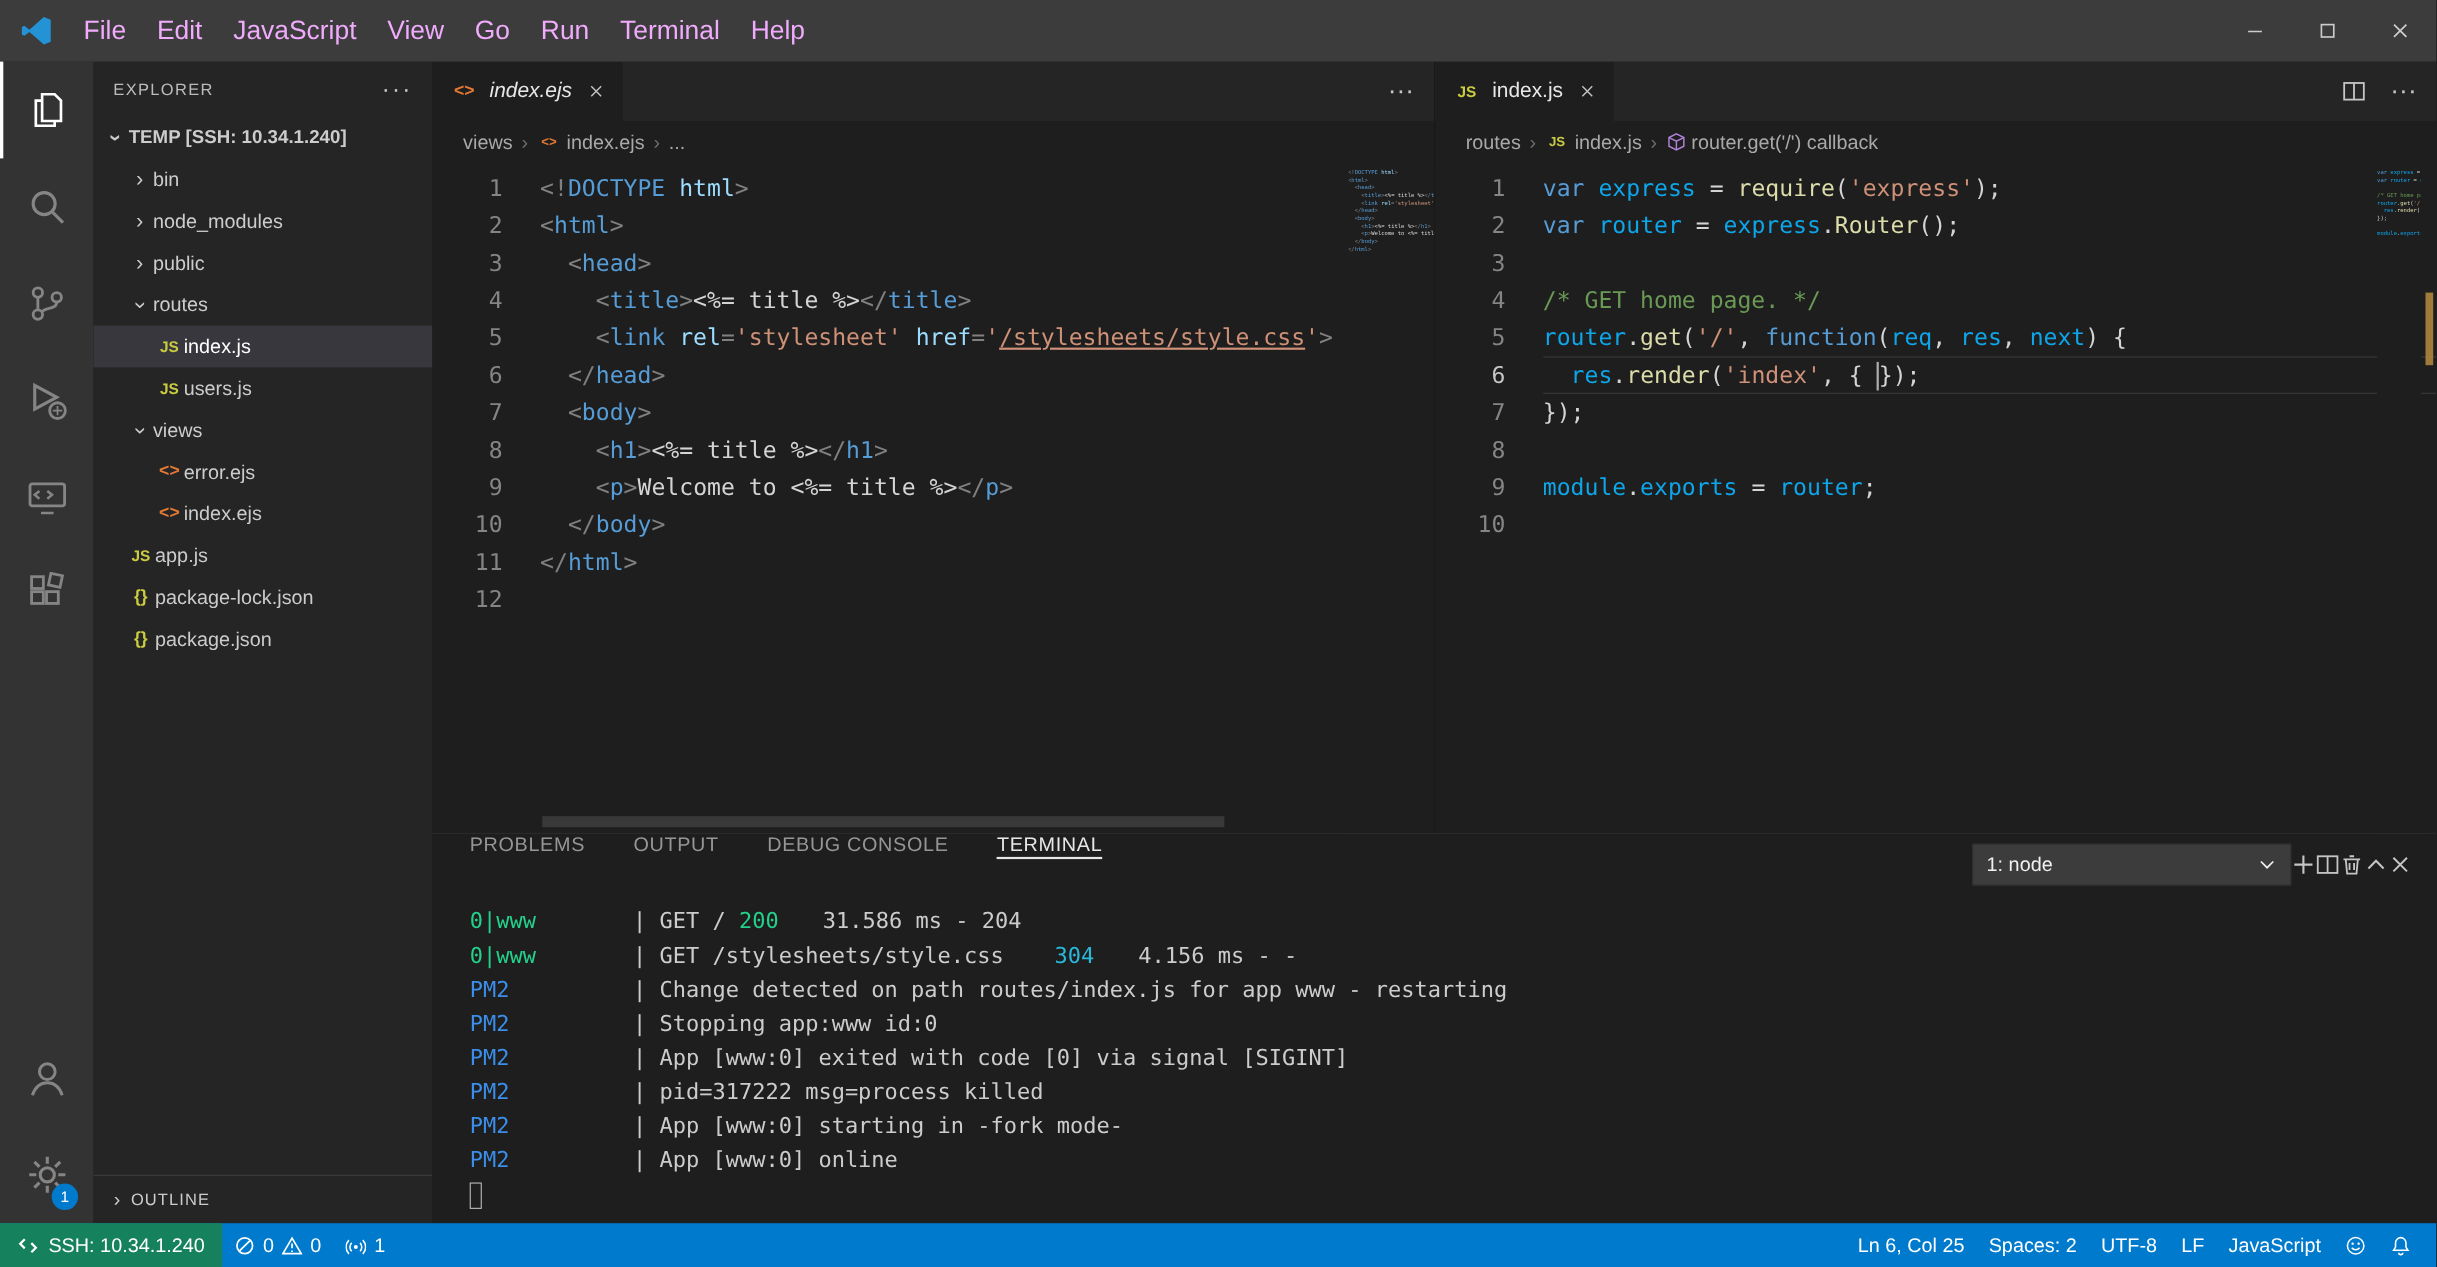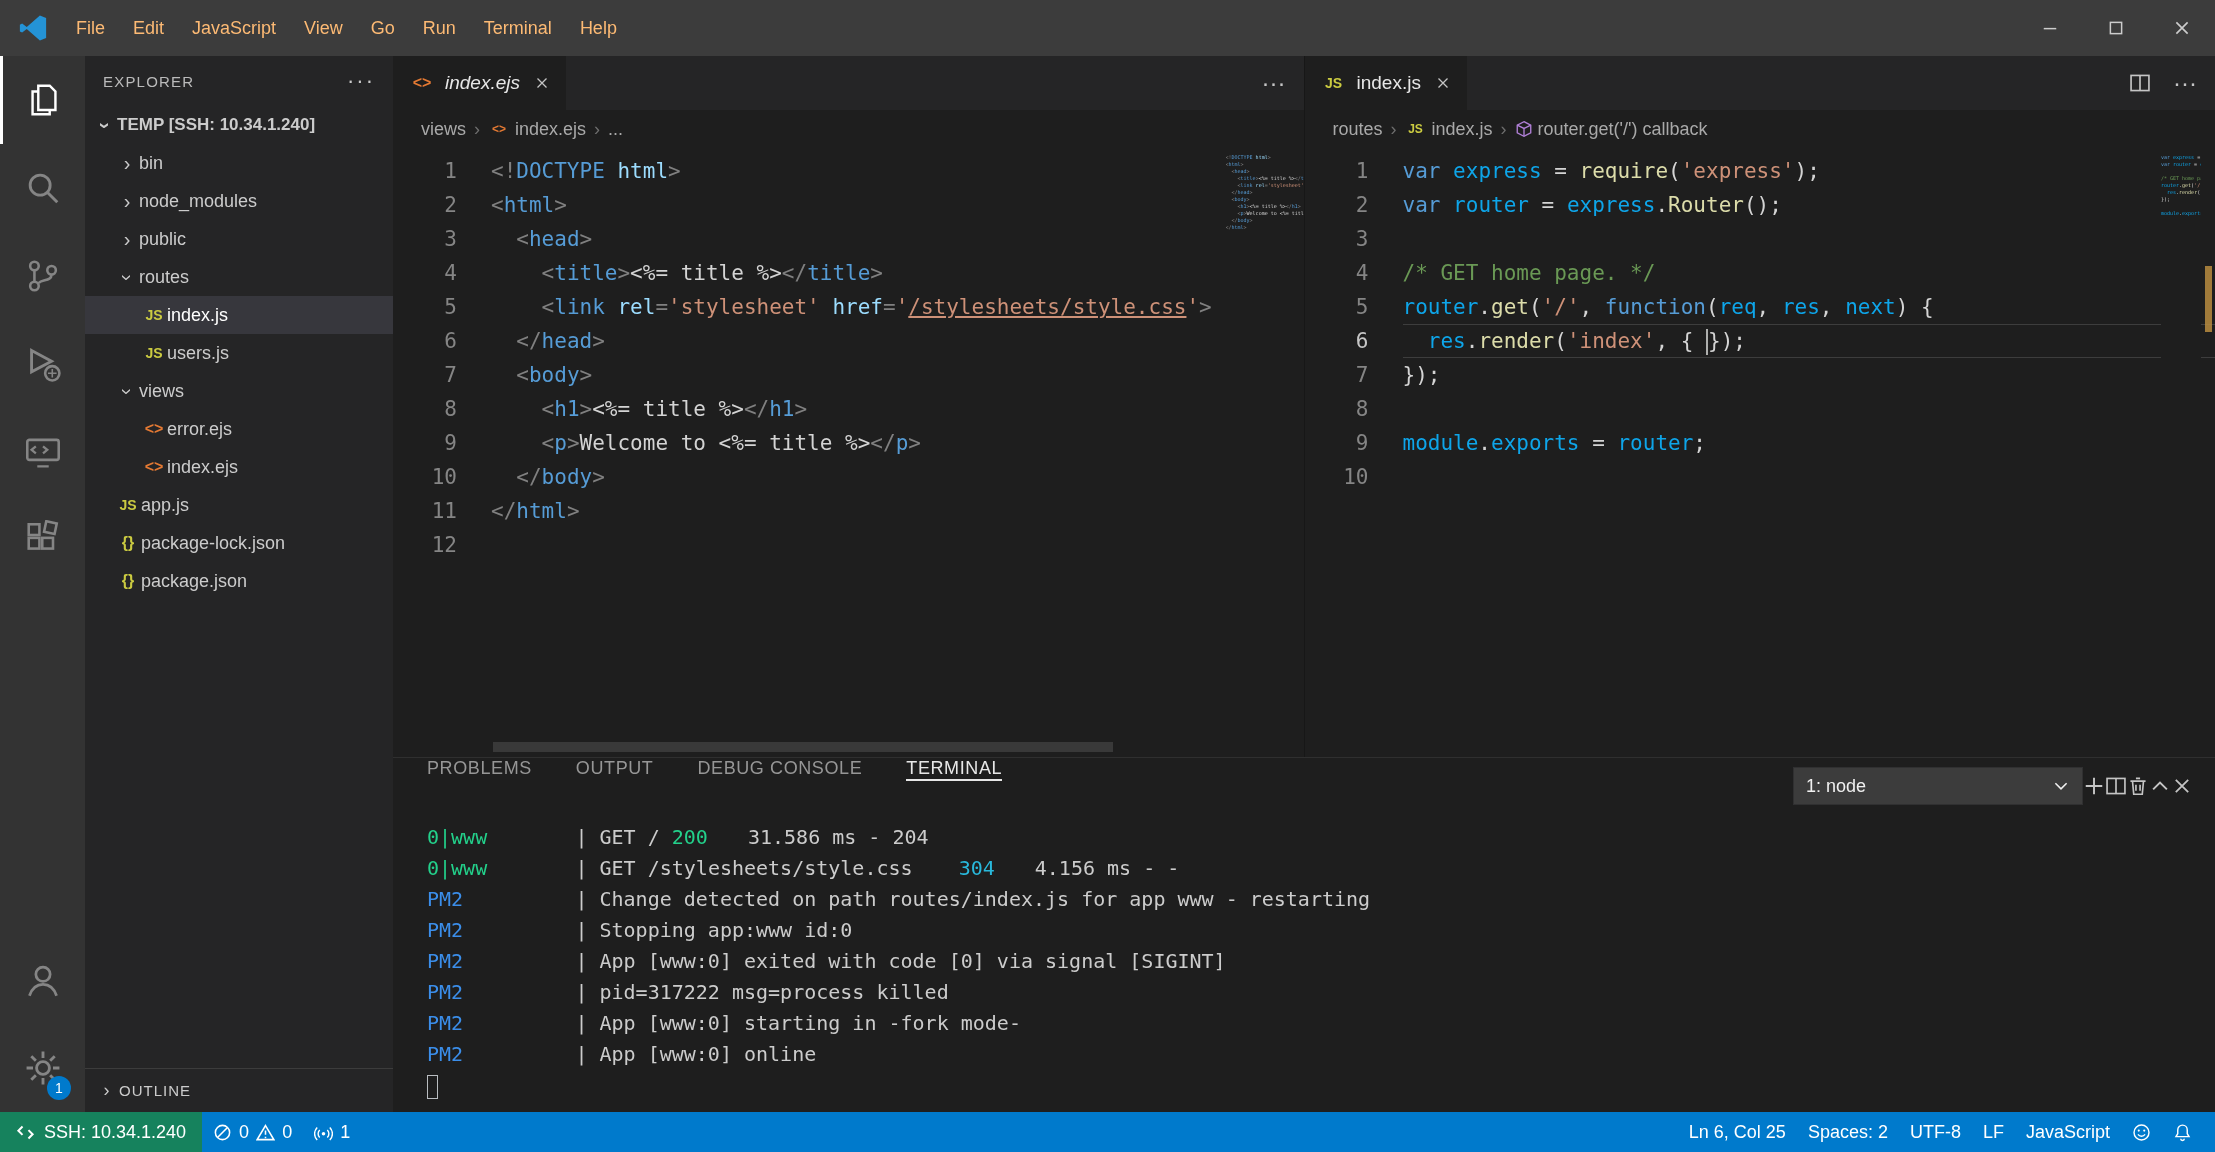--- a/index.html
+++ b/index.html
@@ -10,21 +10,21 @@
     color:#cccccc;
     user-select:none;
   }
   .window { width:2215px; height:1152px; display:flex; flex-direction:column; }
 
   
   .titlebar { height:56px; background:#3c3c3c; display:flex; align-items:center; position:relative; flex:none; }
   .tb-logo { width:32px; height:32px; margin:0 12px 0 18px; display:flex; align-items:center; }
   .tb-logo svg { width:30px; height:30px; }
   .menu-bar { display:flex; height:100%; align-items:center; }
-  .menu-item { padding:0 14px; font-size:18px; color:#fdba74; height:100%; display:flex; align-items:center; cursor:default; }
+  .menu-item { padding:0 14px; font-size:24px; color:#f0abfc; height:100%; display:flex; align-items:center; cursor:default; }
   .window-title { position:absolute; left:50%; transform:translateX(-50%); font-size:19px; color:#cccccc; white-space:nowrap; }
   .win-controls { margin-left:auto; display:flex; height:100%; }
   .win-btn { width:66px; height:100%; display:flex; align-items:center; justify-content:center; color:#cccccc; }
   .win-btn svg { width:20px; height:20px; }
 
   
   .main { flex:1; display:flex; min-height:0; }
 
   
   .activitybar { width:85px; background:#333333; display:flex; flex-direction:column; flex:none; }

